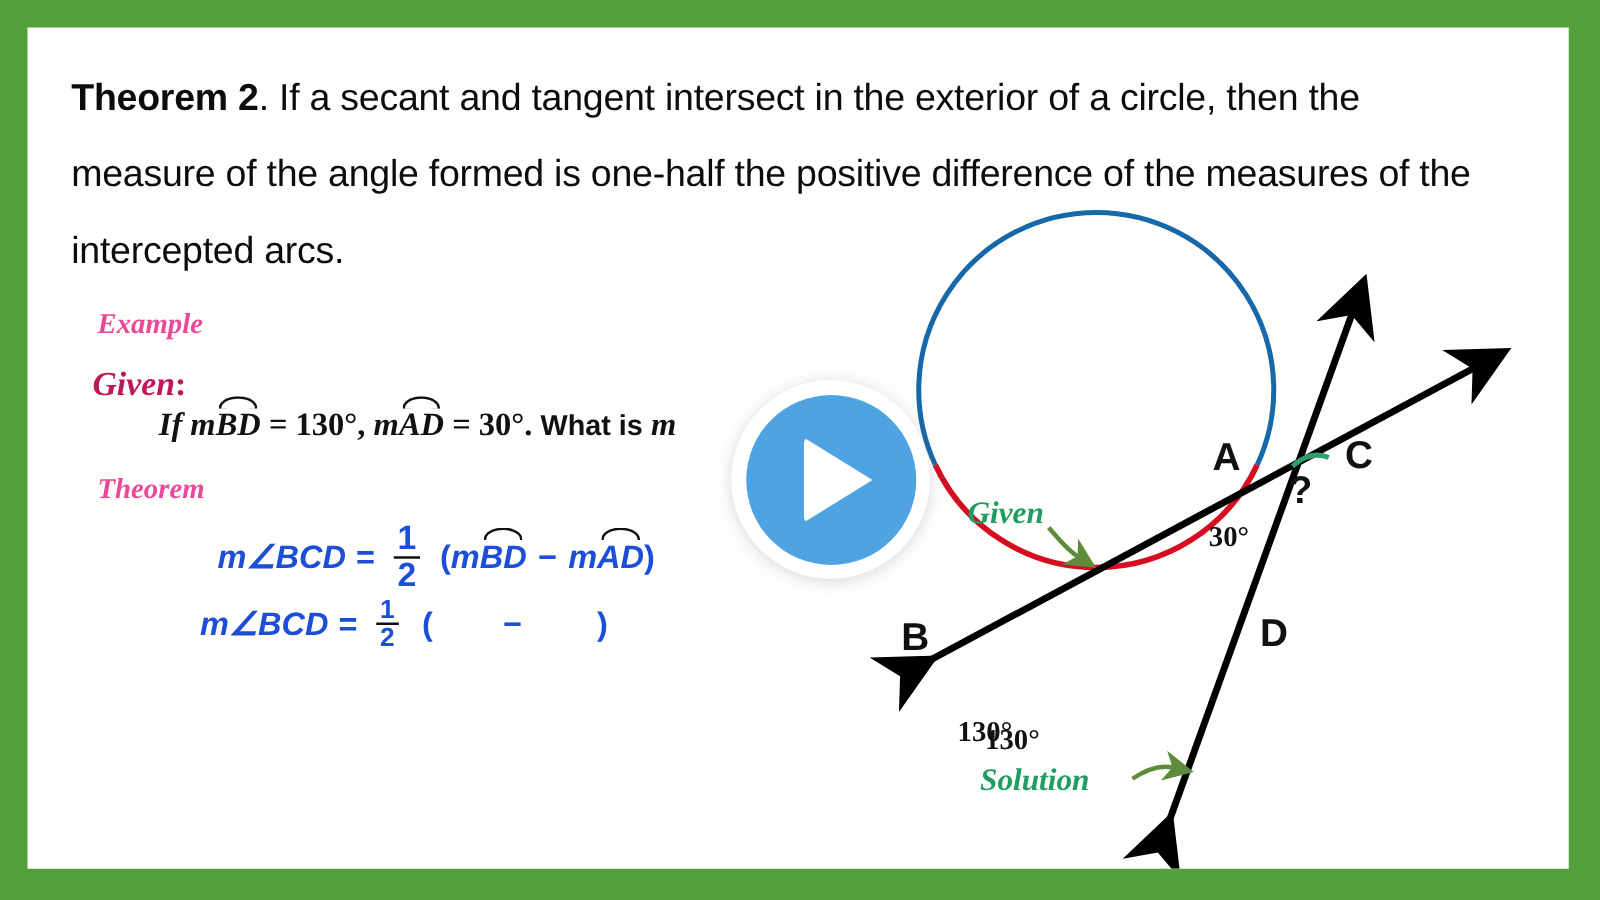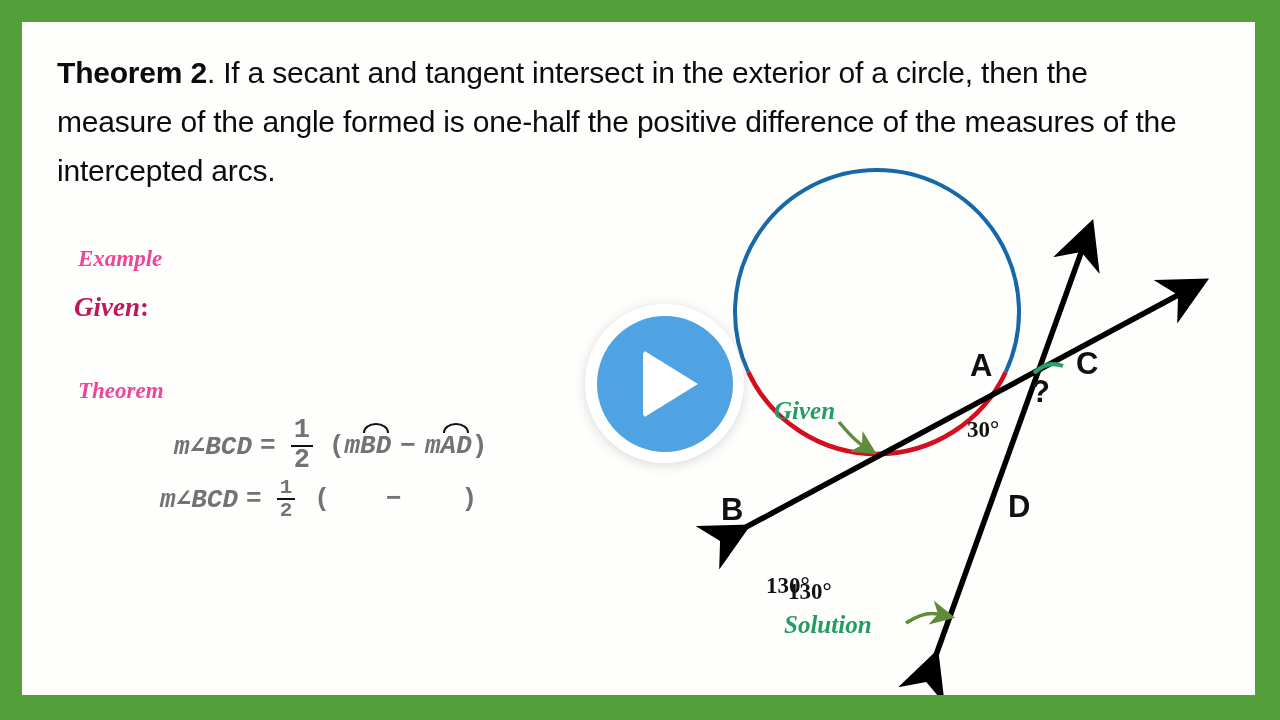--- a/index.html
+++ b/index.html
@@ -15,21 +15,21 @@
     background:#fefffd;
     overflow:hidden;
   }
   
   #theorem{
     position:absolute;
     left:35px;top:26px;
     width:1150px;
     font-family:"Liberation Sans", sans-serif;
     font-size:30px;
-    line-height:49px;
+    line-height:61px;
     color:#0c0c0c;
     letter-spacing:-0.2px;
   }
   #theorem .lbl{font-weight:bold;}
   
   .grn-head{
     position:absolute;
     color:#ec4899;
     font-family:"Liberation Serif", serif;
     font-weight:bold;font-style:italic;
@@ -54,22 +54,22 @@
   #given-line .sans{font-family:"Liberation Sans",sans-serif;font-size:23px;font-weight:bold;}
   .arcv{position:relative;display:inline-block;}
   .arcv::before{
     content:"";position:absolute;left:8%;right:8%;top:-0.30em;height:0.30em;
     border:2px solid #111;border-bottom:none;
     border-radius:50% 50% 0 0 / 100% 100% 0 0;
   }
   
   .eq{
     position:absolute;
-    font-family:Liberation Mono, monospace;
-    font-weight:bold;font-size:26px;color:#737373;
+    font-family:Liberation Sans, sans-serif;
+    font-weight:bold;font-size:26px;color:#1d4ed8;
     white-space:nowrap;
     display:flex;align-items:center;
   }
   #eq1{left:152px;top:395px;}
   #eq2{left:138px;top:455px;}
   .eq .it{font-style:italic;}
   .frac{
     display:inline-flex;flex-direction:column;align-items:center;
     vertical-align:middle;margin:0 7px;line-height:1.02;
   }
@@ -118,20 +118,31 @@
 <body>
 
 <div id="slide">
 
   <div id="theorem"><span class="lbl">Theorem 2</span><span>. If a secant and tangent intersect in the exterior of a circle, then the measure of the angle formed is one-half the positive difference of the measures of the intercepted arcs.</span></div>
 
   <div id="example-head" class="grn-head">Example</div>
 
   <div id="given-head"><span>Given</span><span class="colon">:</span></div>
 
+  <div id="given-line">
+    <span class="it">If</span>
+    <span class="it">m</span><span class="it arcv">BD</span>
+    <span class="up">=</span>
+    <span class="up">130°</span><span class="up">,</span>
+    <span class="it">m</span><span class="it arcv">AD</span>
+    <span class="up">=</span>
+    <span class="up">30°</span><span class="up">.</span>
+    <span class="sans">What is</span>
+    <span class="it">m</span>
+  </div>
 
   <div id="solution-head" class="grn-head">Theorem</div>
 
   <div id="eq1" class="eq">
     <span class="it">m∠BCD</span>
     <span style="margin:0 8px">=</span>
     <span class="frac f-lg">
       <span class="num">1</span>
       <span class="den">2</span>
     </span>

